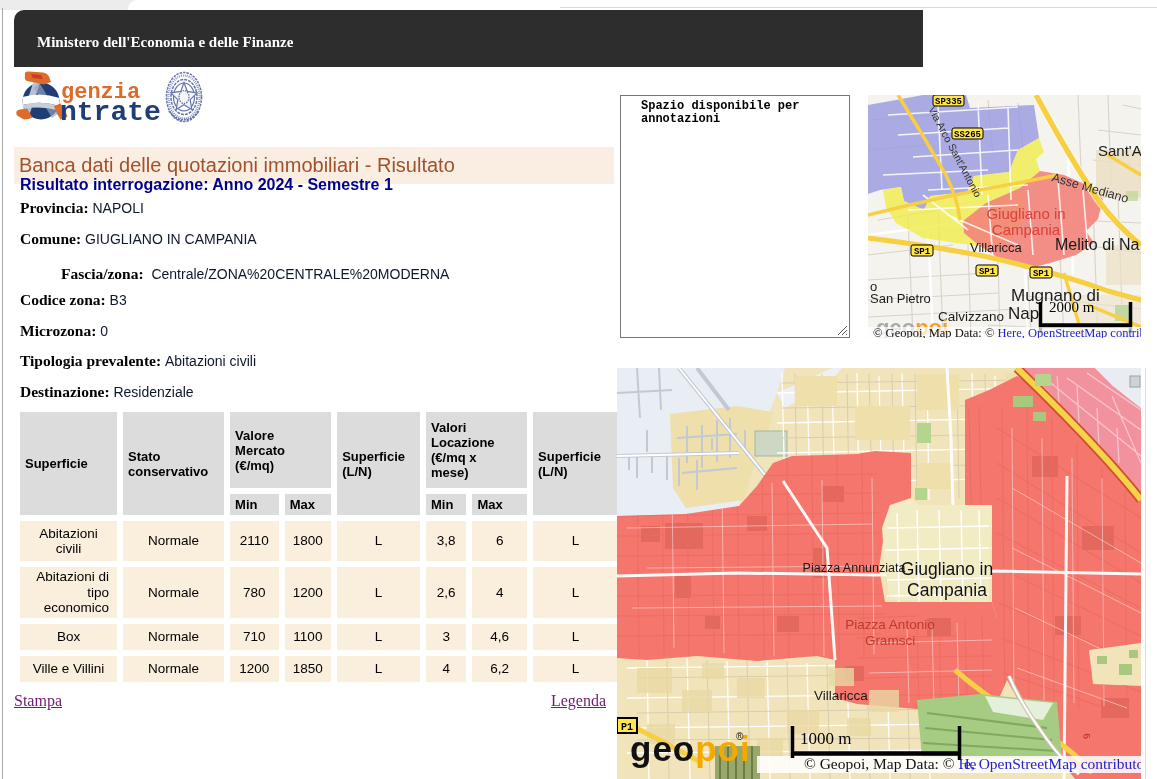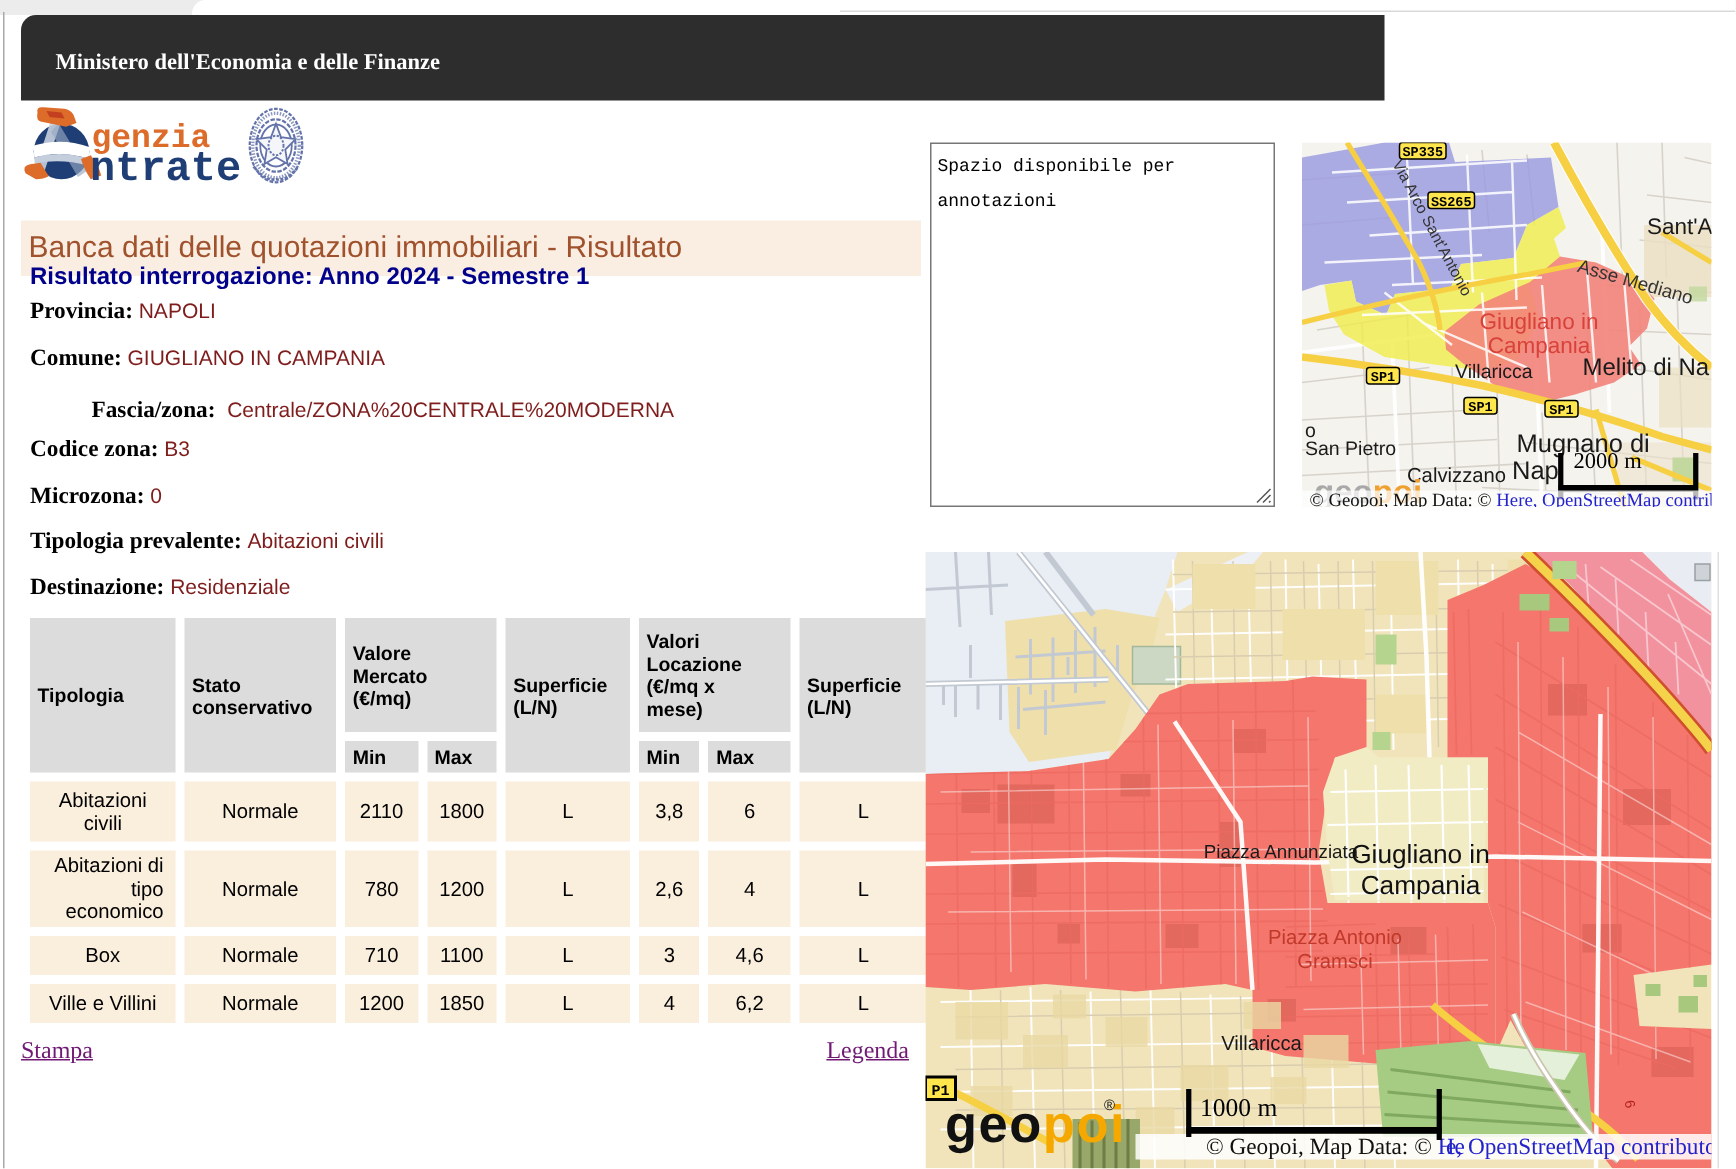--- a/index.html
+++ b/index.html
@@ -10,31 +10,31 @@
 #tab{left:128px;top:0;width:1029px;height:10px;background:#fff;border-radius:9px 0 0 0;}
 #tabline{left:560px;top:7px;width:597px;height:1px;background:#d9d9d9;}
 #leftline{left:2px;top:8px;width:1px;height:771px;background:#a9a9a9;}
 #darkbar{left:14px;top:10px;width:909px;height:57px;background:#2d2d2d;border-radius:10px 0 0 0;}
 #darkbar span{position:absolute;left:23px;top:24px;color:#fff;
  font-family:"Liberation Serif",serif;font-weight:bold;font-size:15px;}
 #banner{left:14px;top:123px;width:600px;height:37px;background:#faeee3;margin-top:24px;}
 #banner span{position:absolute;left:5px;top:7px;font-size:20px;color:#a0522d;}
 #heading{left:20px;top:176px;font-size:16px;font-weight:bold;color:#00008b;}
 .fld{left:20px;font-family:"Liberation Serif",serif;font-weight:bold;font-size:15.5px;color:#000;}
-.fld span{font-family:"Liberation Sans",sans-serif;font-weight:normal;font-size:14px;color:#7f1d1d;}
+.fld span{font-family:"Liberation Sans",sans-serif;font-weight:normal;font-size:14px;color:#0f172a;}
 table{position:absolute;left:14px;top:406px;border-collapse:separate;border-spacing:6px;
  table-layout:fixed;width:610px;}
 th,td{box-sizing:border-box;}
 th{background:#dcdcdc;font-size:13px;font-weight:bold;text-align:left;
  vertical-align:middle;padding:2px 8px 2px 5px;line-height:15px;}
 td{background:#faeedd;font-size:13.5px;text-align:center;vertical-align:middle;padding:2px;line-height:15.5px;}
 #links{left:14px;top:692px;width:592px;font-family:"Liberation Serif",serif;font-size:16px;}
 #links a{color:#701a75;text-decoration:underline;}
 #ta{left:620px;top:95px;width:228px;height:241px;border:1.5px solid #767676;background:#fff;}
-#ta pre{margin:4px 0 0 4px;font-family:"Liberation Mono",monospace;font-size:12px;line-height:23px;}
+#ta pre{margin:4px 0 0 20px;font-family:"Liberation Mono",monospace;font-size:12px;line-height:13px;font-weight:bold;}
 #grip{position:absolute;right:1px;bottom:1px;width:12px;height:12px;}
 #smallmap{left:868px;top:95px;width:273px;height:243px;}
 #bigmap{left:617px;top:368px;width:524px;height:411px;}
 </style>
 </head>
 <body>
 <div id="topstrip" class="abs"></div>
 <div id="tab" class="abs"></div>
 <div id="tabline" class="abs"></div>
 <div id="leftline" class="abs"></div>
@@ -87,21 +87,21 @@
       <col style="width:100px">
       <col style="width:48px">
       <col style="width:46px">
  <col style="width:82px">
       <col style="width:40px">
       <col style="width:54px">
       <col style="width:84px">
 </colgroup>
 <tbody>
       <tr>
- <th rowspan="2">Tipologia</th>
+ <th rowspan="2">Superficie</th>
  <th rowspan="2">Stato conservativo</th>
  <th colspan="2" style="height:76px;">Valore<br>Mercato<br>(€/mq)</th>
  <th rowspan="2">Superficie (L/N)</th>
  <th colspan="2">Valori<br>Locazione<br>(€/mq x<br>mese)</th>
  <th rowspan="2">Superficie (L/N)</th>
 </tr>
 <tr>
  <th style="height:21px;">Min</th>
  <th>Max</th>
  <th>Min</th>

